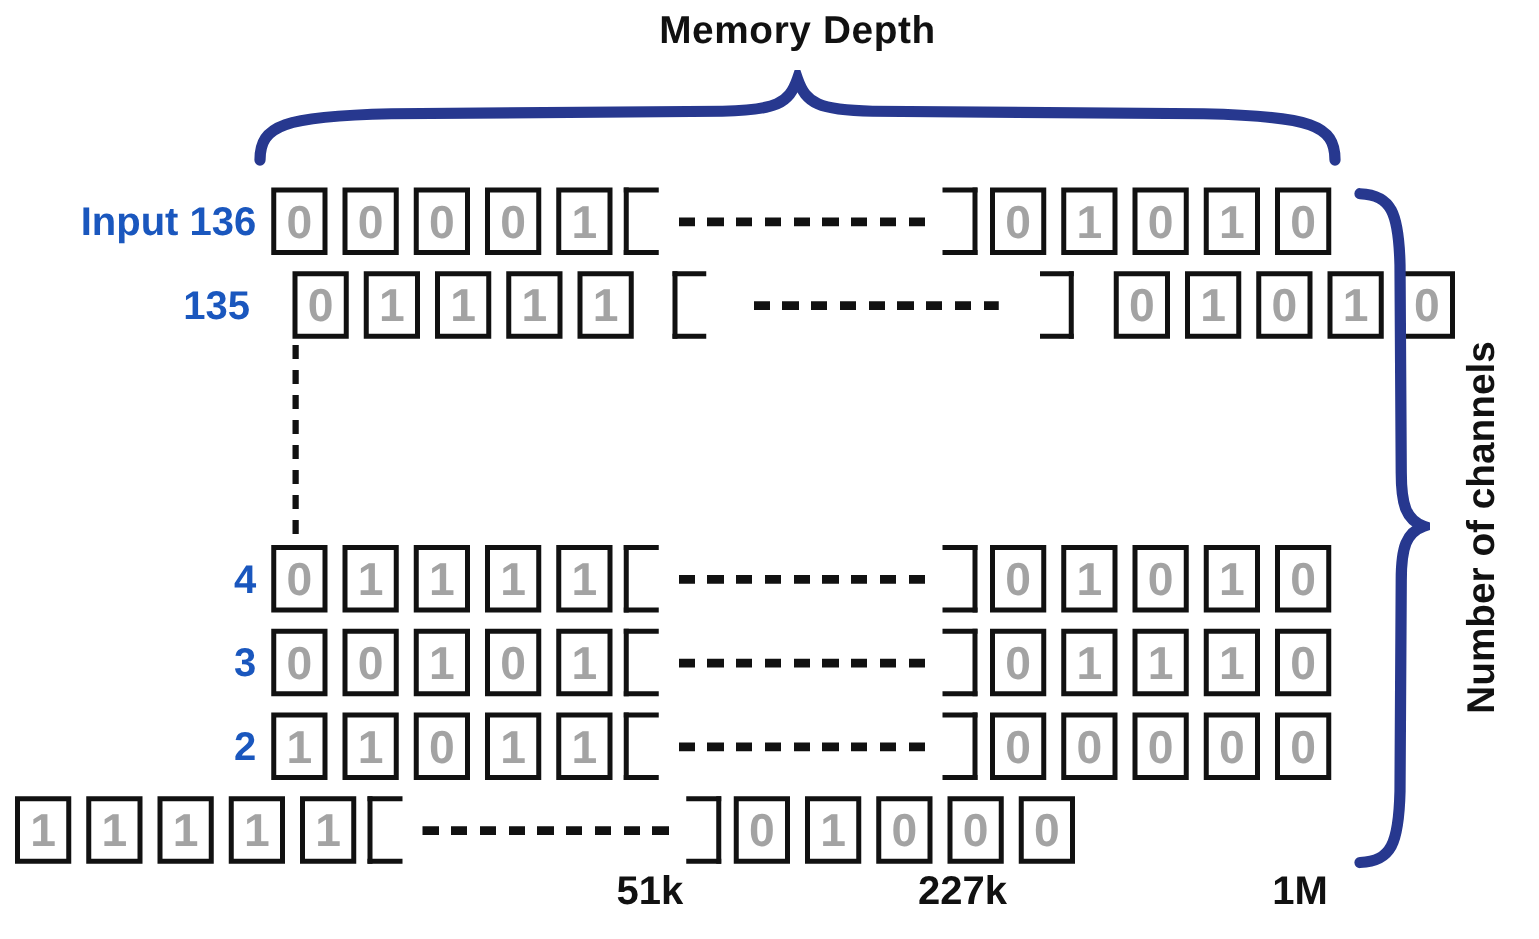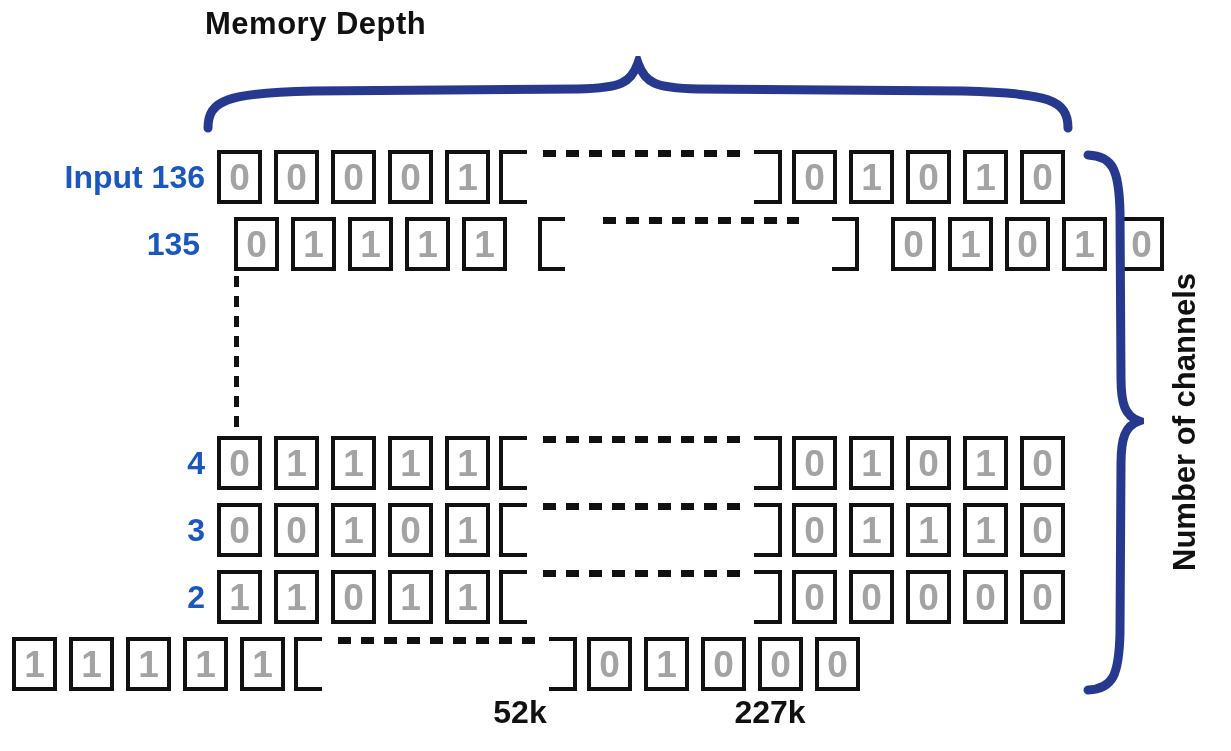--- a/index.html
+++ b/index.html
@@ -10,39 +10,39 @@
     position:relative;overflow:hidden;
     --brace:#27388f;
     --label-blue:#1a57be;
     --bit-gray:#a3a3a3;
     --ink:#111111;
   }
   .canvas{position:absolute;inset:0;}
 
   .title{
     position:absolute;left:205px;top:6px;width:866px;
-    text-align:left;font-size:31px;font-weight:bold;color:var(--ink);
+    text-align:center;font-size:31px;font-weight:bold;color:var(--ink);
     letter-spacing:0.5px;
   }
 
   .top-brace{position:absolute;left:203px;top:56px;}
   .right-brace{position:absolute;left:1082px;top:150px;}
 
   .channels-label{
     position:absolute;left:1142px;top:150px;width:86px;height:543px;
     display:flex;align-items:center;justify-content:center;
   }
   .channels-label span{
     transform:rotate(-90deg);white-space:nowrap;
     font-size:31px;font-weight:bold;color:var(--ink);
   }
 
   .row{
     position:absolute;left:0;height:54px;width:1164px;
-    display:flex;
+    display:flex;align-items:center;
   }
   .row-label{
     width:205px;text-align:right;
     font-size:32px;font-weight:bold;color:var(--label-blue);
     line-height:54px;
   }
   .cells{display:flex;}
   .cell{
     box-sizing:border-box;
     width:45px;height:54px;
@@ -344,16 +344,17 @@
 
   <svg class="right-brace" width="62" height="545" viewBox="0 0 62 545">
     <path d="M 6,5 C 31,6 37,20 38,62 L 39,228 C 39,254 43,266 57,271
              C 43,276 39,288 39,314 L 38,483 C 37,525 31,539 6,540" fill="none" stroke="#27388f" stroke-width="9" stroke-linecap="round"></path>
   </svg>
 
   <div class="channels-label">
     <span>Number of channels</span>
   </div>
 
-  <div class="tick tick-64k">52k</div>
+  <div class="tick tick-64k">51k</div>
   <div class="tick tick-256k">227k</div>
+  <div class="tick tick-1m">1M</div>
 
 </div>
 
 </body></html>

